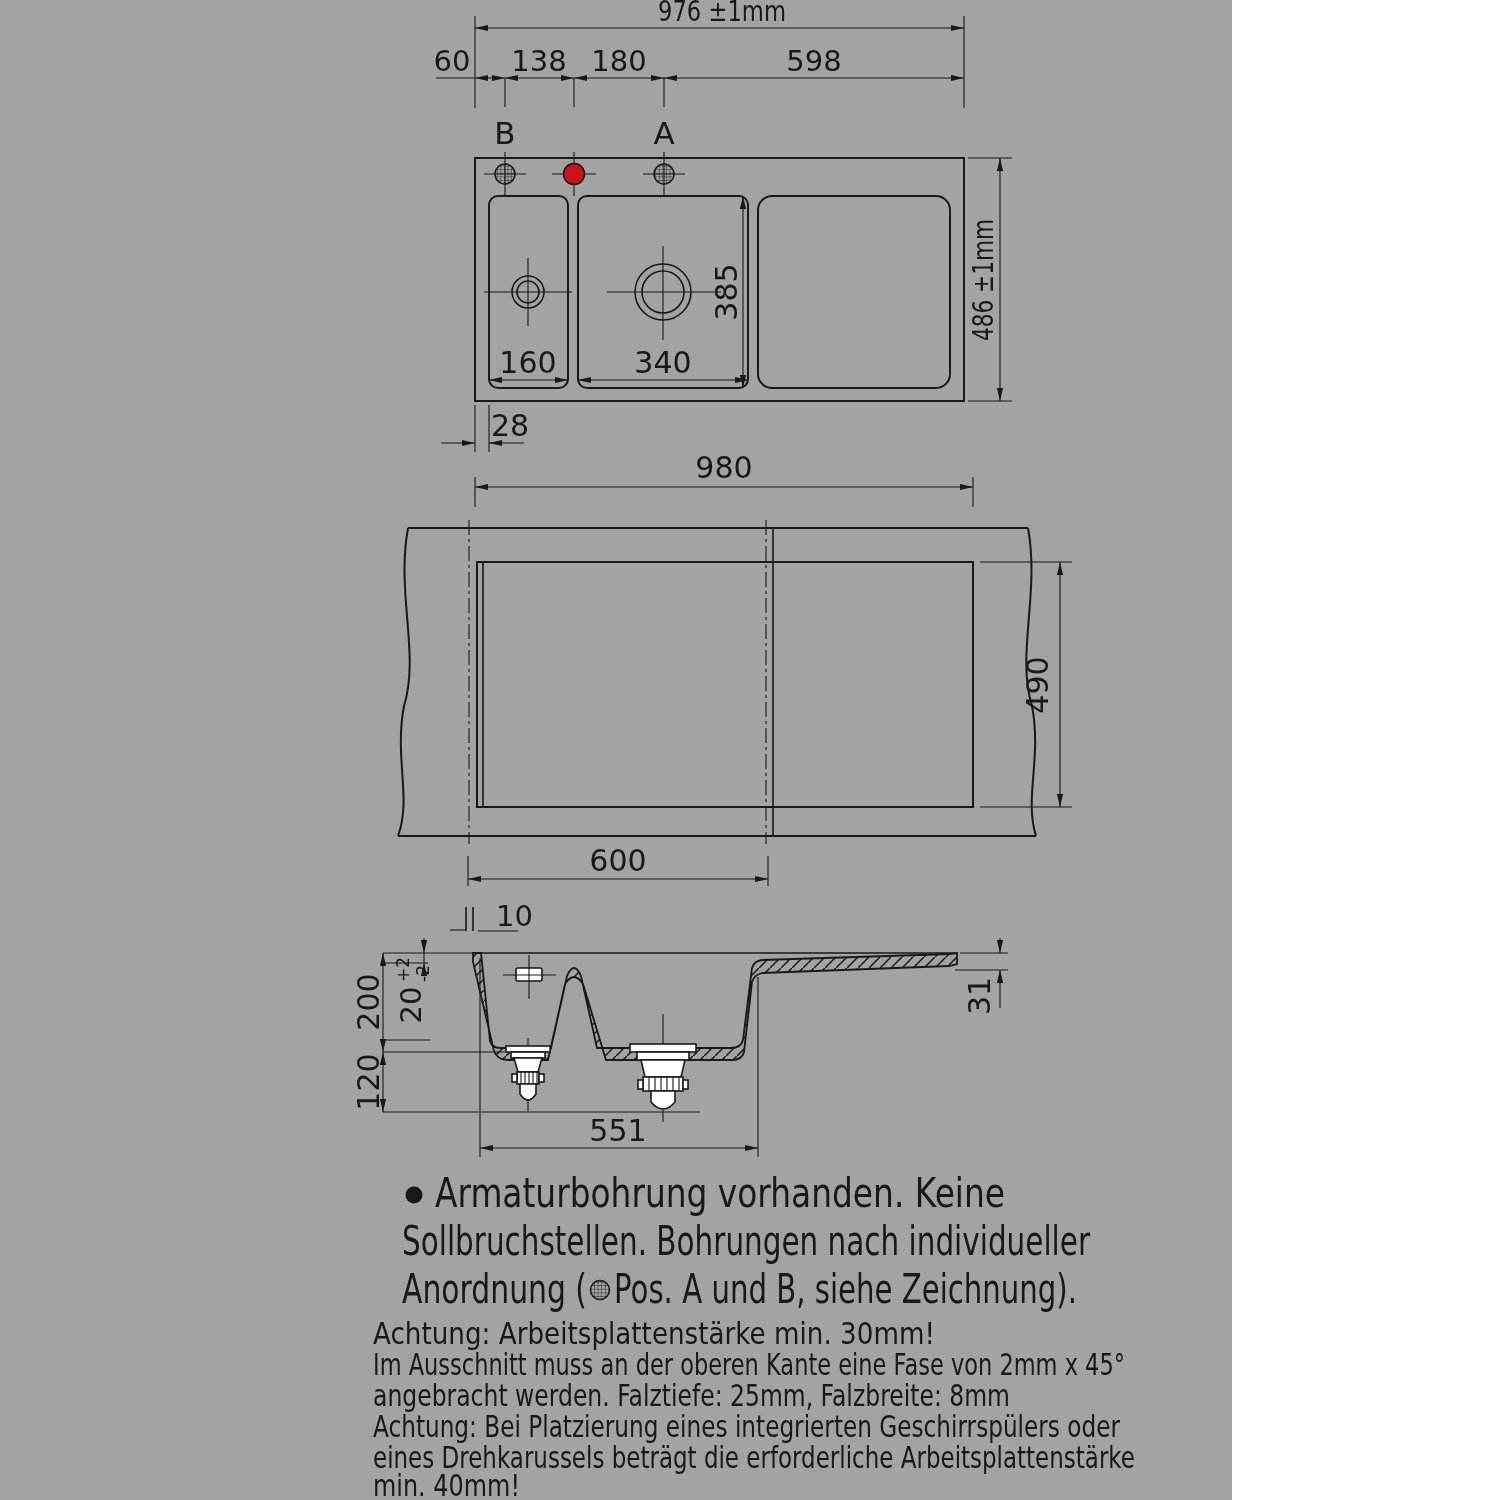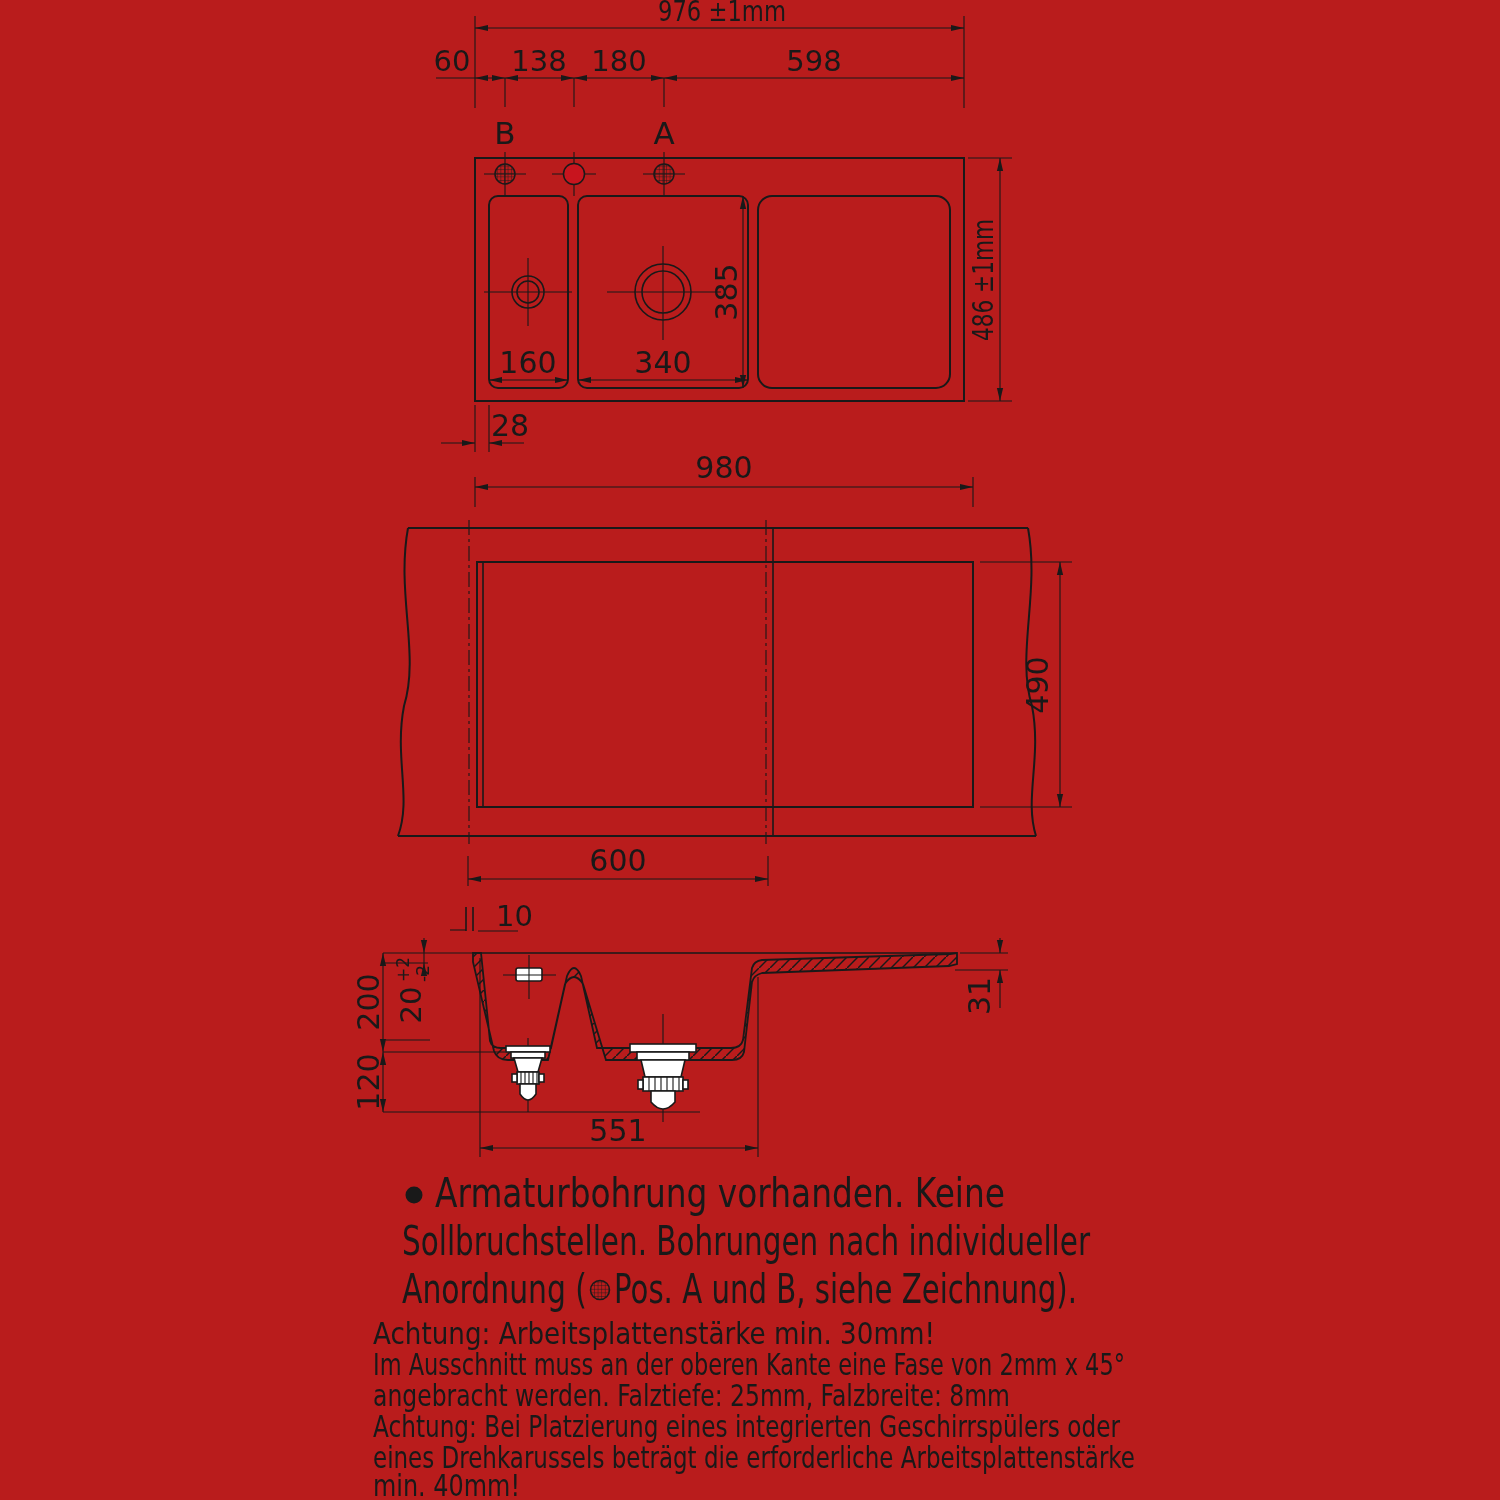--- a/index.html
+++ b/index.html
@@ -1,16 +1,16 @@
 <!DOCTYPE html>
 <html><head>
 <meta charset="utf-8">
 <style>
   html,body{margin:0;padding:0;background:#ffffff;}
-  #stage{position:relative;width:1500px;height:1500px;background:#b91c1c;overflow:hidden;}
+  #stage{position:relative;width:1232px;height:1500px;background:#a3a3a3;overflow:hidden;}
   svg{display:block;}
   text{font-family:"DejaVu Sans","Liberation Sans",sans-serif;fill:#191919;}
   .dim{font-size:30px;}
   .dimS{font-size:29px;}
   .tol{font-size:17px;}
   .poslbl{font-size:31px;}
   .note1{font-size:40px;}
   .note2{font-size:31px;}
   .ln{stroke:#191919;stroke-width:1.1;fill:none;}
   .ln2{stroke:#191919;stroke-width:2;fill:none;}

